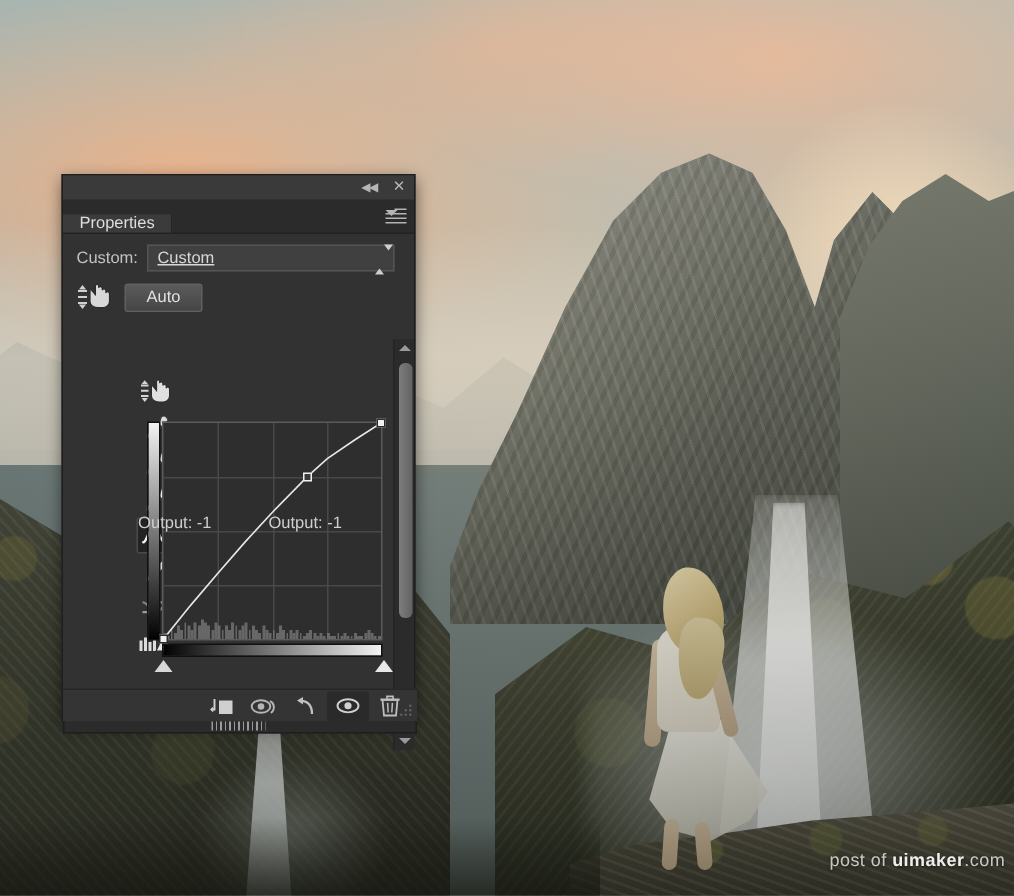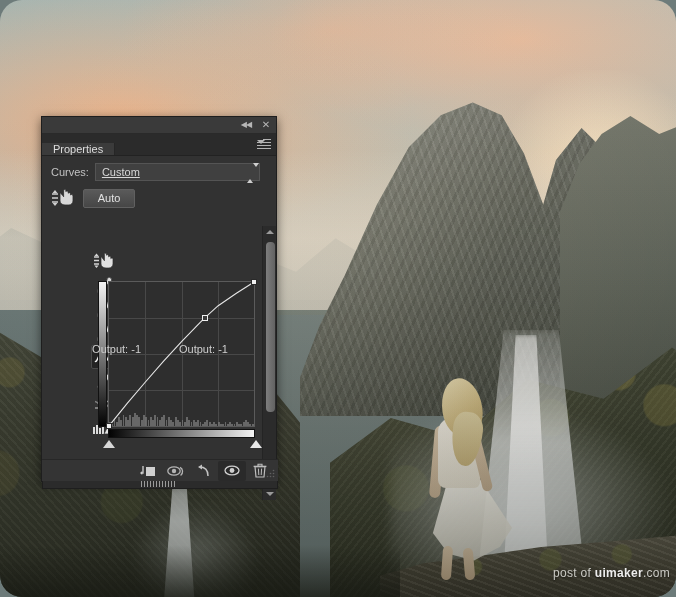--- a/index.html
+++ b/index.html
@@ -5,21 +5,21 @@
   * { box-sizing: border-box; }
   html, body { margin:0; padding:0; }
   body {
     width:676px; height:597px; overflow:hidden;
     font-family:"Liberation Sans", sans-serif;
     background:#6d7b7a;
     position:relative;
   }
 
   
-  #photo { position:absolute; inset:0; overflow:hidden;border-radius:22px; }
+  #photo { position:absolute; inset:0; overflow:hidden; }
 
   .sky {
     position:absolute; left:0; top:0; width:676px; height:300px;
     background:
       radial-gradient(ellipse 420px 180px at 120px 120px, rgba(244,176,130,.85), rgba(244,176,130,0) 70%),
       radial-gradient(ellipse 360px 150px at 520px 40px,  rgba(243,183,146,.75), rgba(243,183,146,0) 70%),
       radial-gradient(ellipse 300px 120px at 330px 30px,  rgba(240,174,134,.55), rgba(240,174,134,0) 70%),
       radial-gradient(ellipse 260px 120px at 600px 170px, rgba(247,206,166,.55), rgba(247,206,166,0) 70%),
       linear-gradient(170deg, #9fb0ae 0%, #a9b6b2 18%, #b6bab2 38%, #c3bdae 58%, #cdc3b2 76%, #d6cdbd 100%);
   }
@@ -408,21 +408,21 @@
       <i style="width:14px;margin-left:0;"></i>
       <i style="width:14px;margin-left:0;"></i>
       <i style="width:14px;margin-left:0;"></i>
     </div>
   </div>
 
 
   <div class="body">
 
     <div class="row-preset">
-      <div class="lbl">Curves:</div>
+      <div class="lbl">Custom:</div>
       <div class="combo" id="preset-combo">
         <span>Custom</span>
         <span class="arrows"><span class="up"></span><span class="dn"></span></span>
       </div>
     </div>
 
     <div class="row-channel">
       <div class="tat-icon">
         <svg width="24" height="20" viewBox="0 0 24 20">
           <path d="M9,5 L9,13 C9,15 11,17 14,17 L18,17 C20,17 22,15 22,13 L22,8 C22,6.6 20.5,6 19.6,7 L19.6,6 C19.6,4.6 18,4.2 17.2,5.2 L17.2,4.4 C17.2,3 15.6,2.6 14.8,3.6 L14.8,2.6 C14.8,1.2 12.6,1.2 12.6,2.8 L12.6,9" fill="#d8d8d8" stroke="#2b2b2b" stroke-width="0.8" stroke-linejoin="round"></path>

